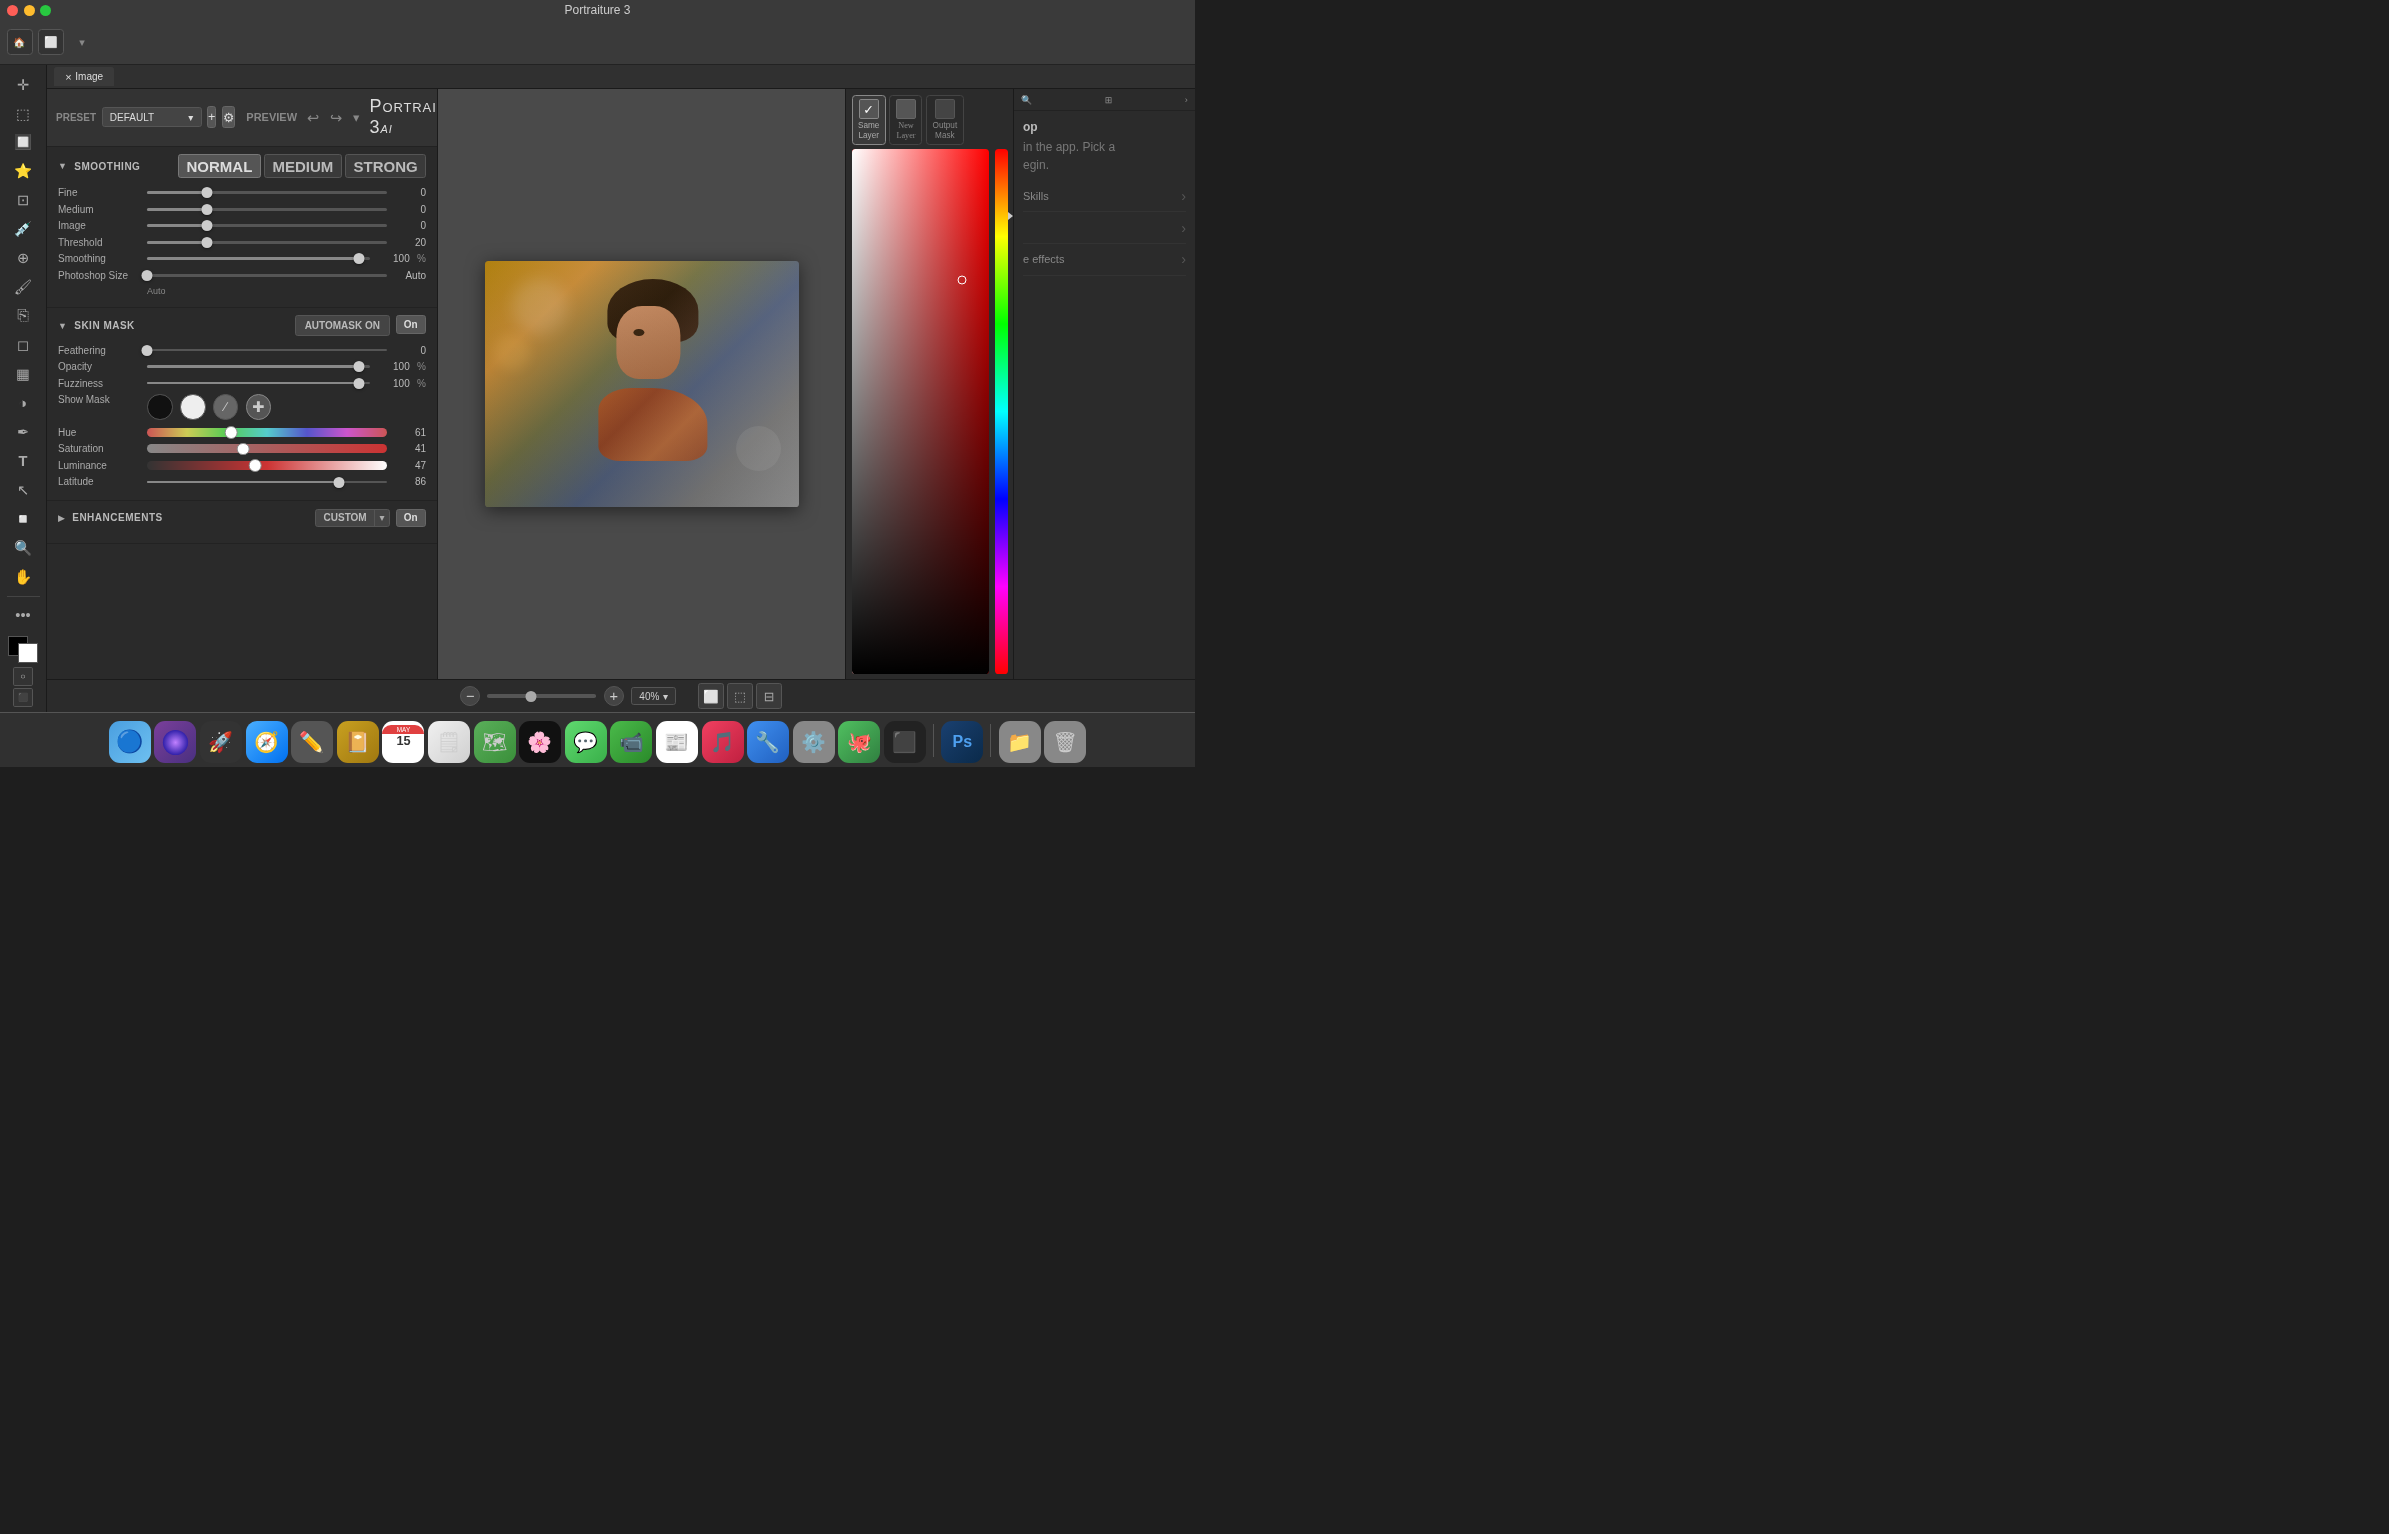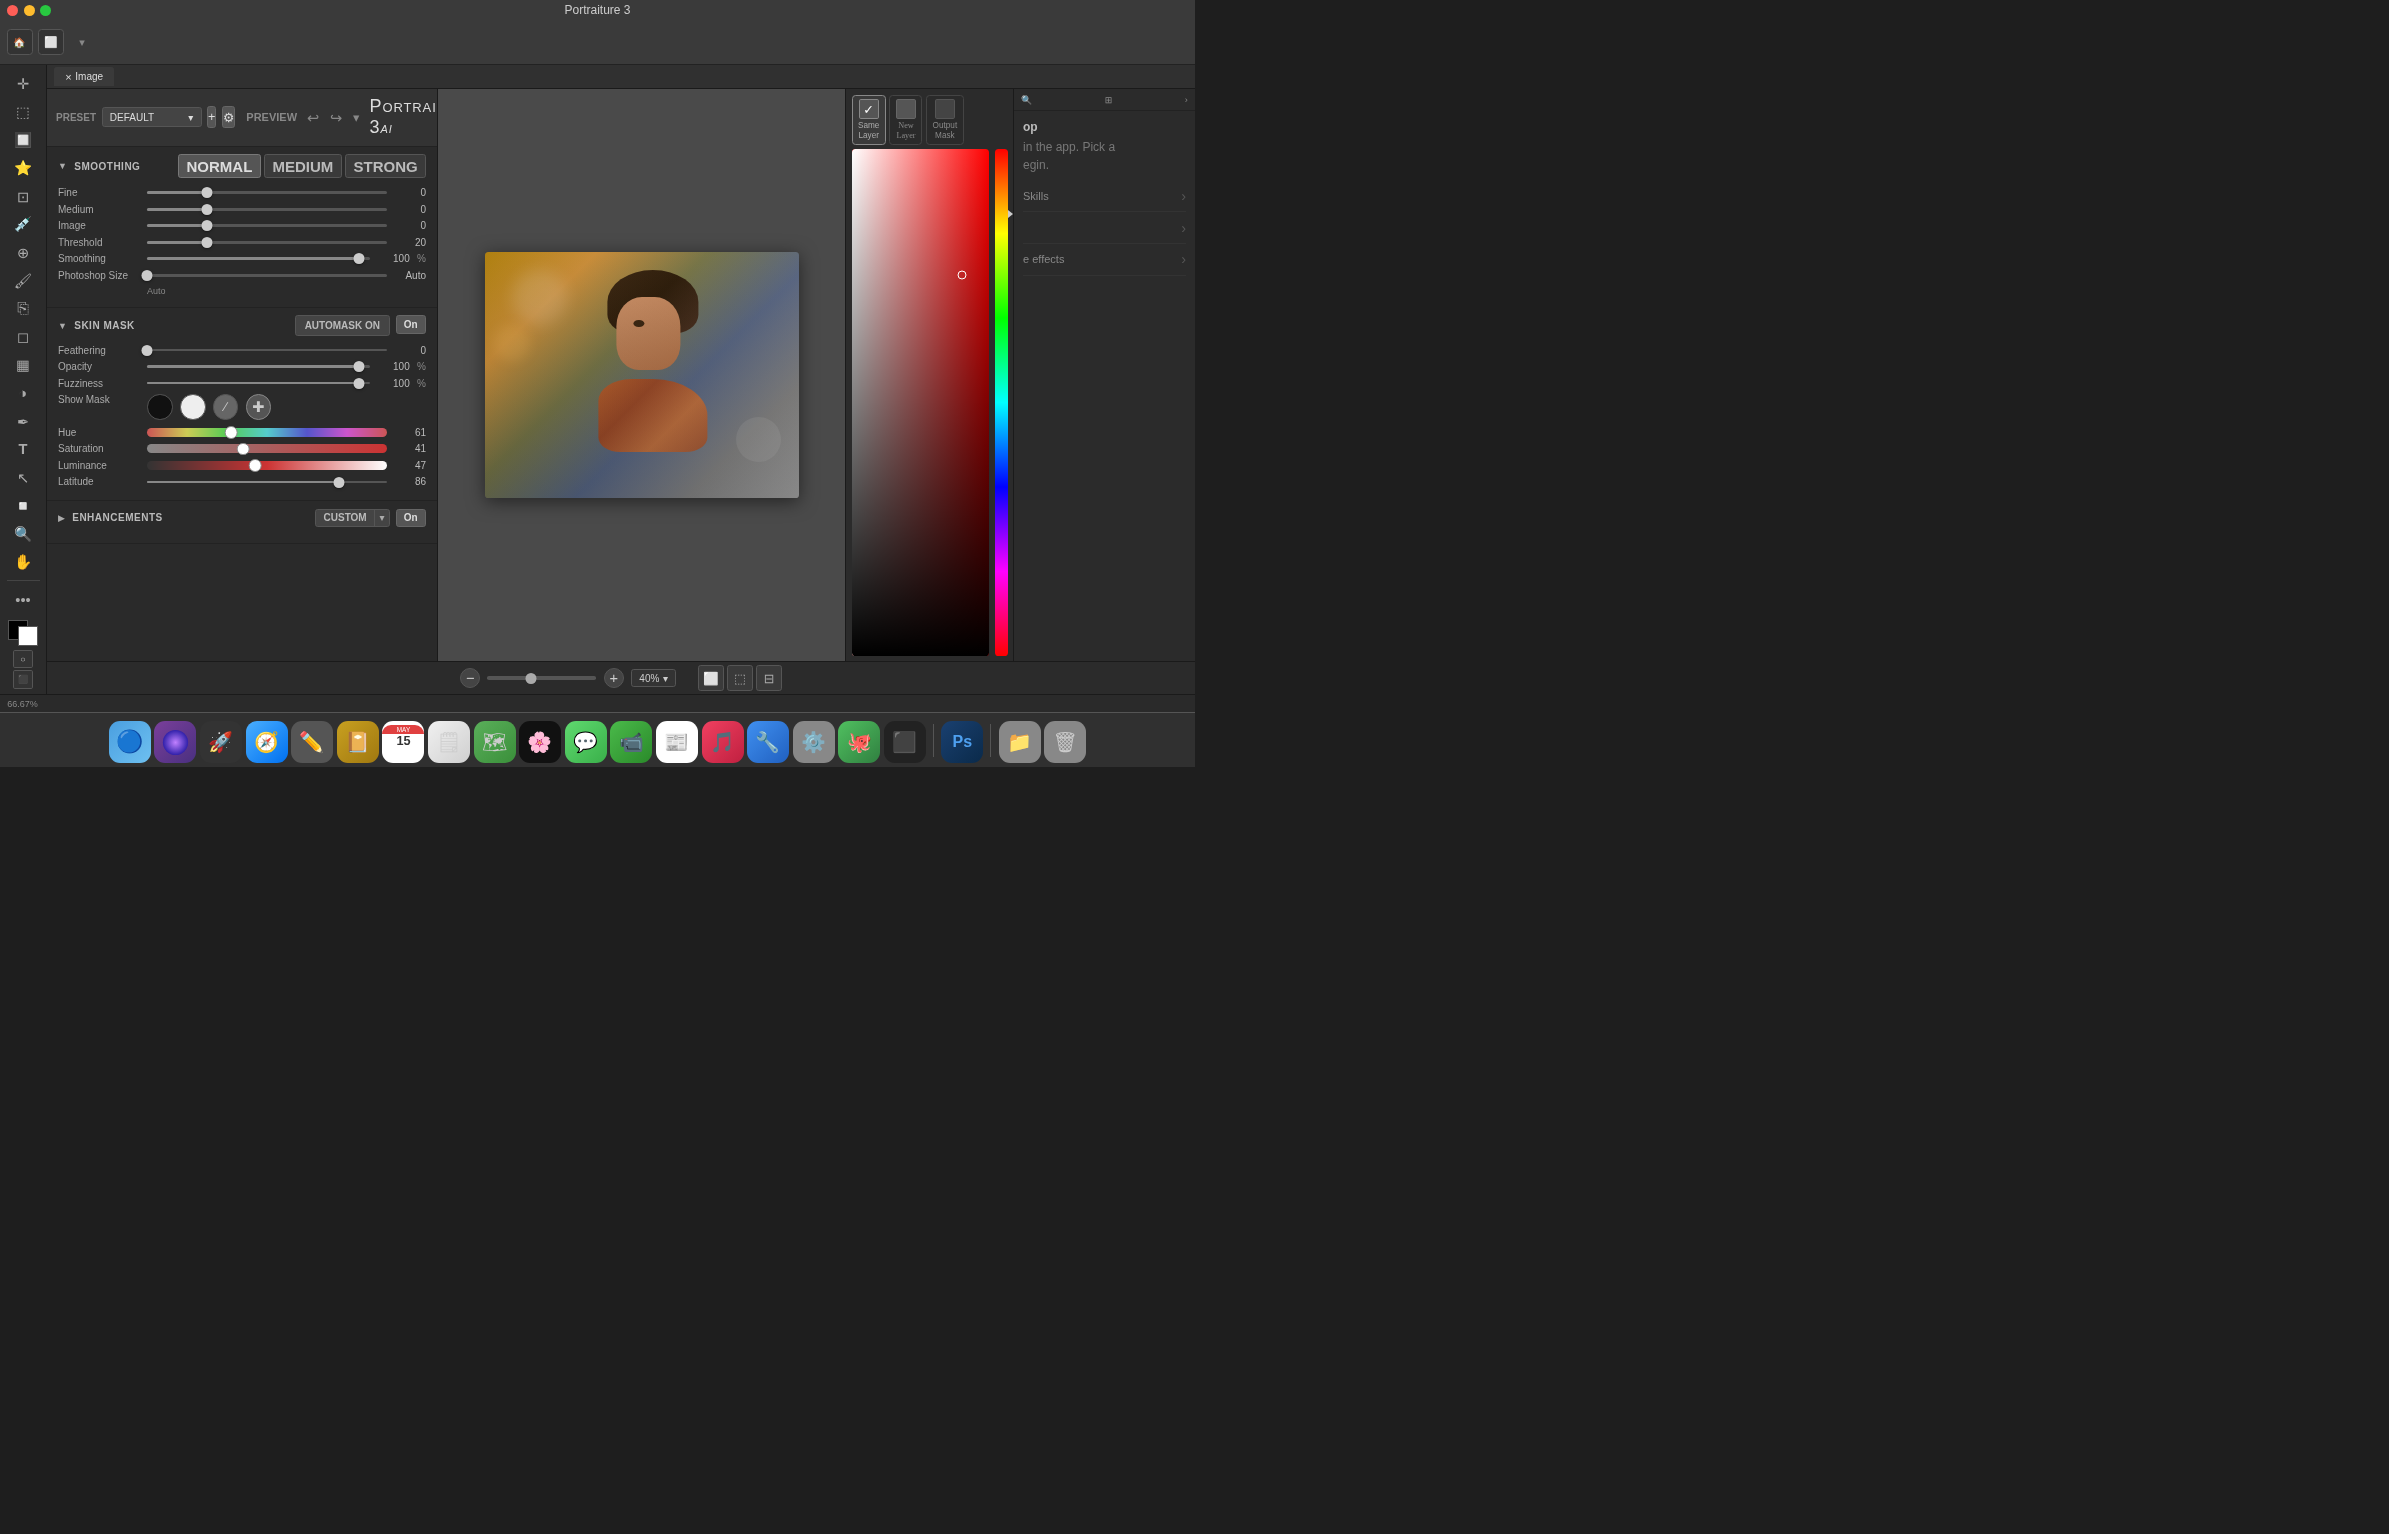--- a/index.html
+++ b/index.html
@@ -825,23 +825,20 @@
         <div class="view-toggle-btns">
           <div class="view-btn">⬜</div>
           <div class="view-btn">⬚</div>
           <div class="view-btn">⊟</div>
         </div>
       </div>
 
     </div>
   </div>
 
-  <div class="status-bar">
-    <span>66.67%</span>
-  </div>
 
   <div class="dock">
     <div class="dock-item" style="background:linear-gradient(135deg,#4a9fe0,#6ec0f0);border-radius:11px;font-size:22px;">🔵</div>
     <div class="dock-item" style="background:linear-gradient(135deg,#7a3f9a,#4a3080);border-radius:11px;">
       <svg width="27" height="27" viewBox="0 0 30 30">
           <circle cx="15" cy="15" r="14" fill="url(#sg)"></circle>
           <defs>
             <radialGradient id="sg">
               <stop offset="0%" stop-color="#c080ff"></stop>
               <stop offset="100%" stop-color="#3020aa"></stop>

